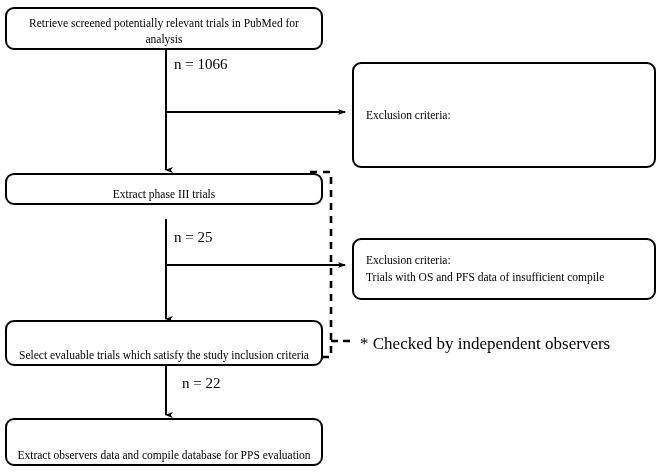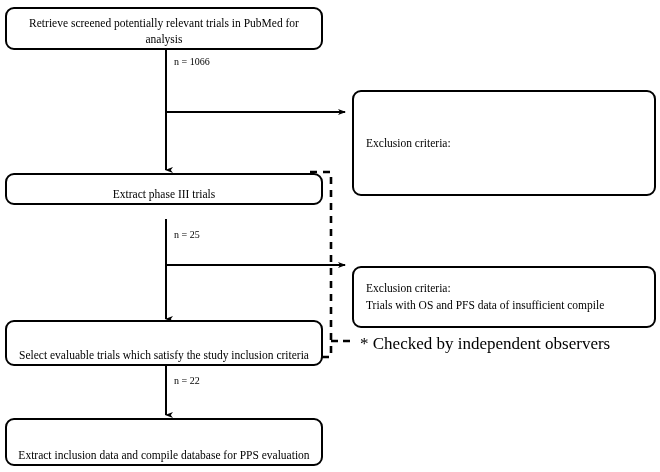--- a/index.html
+++ b/index.html
@@ -28,32 +28,31 @@
     line-height: 1.45;
   }
   .box.center {
     justify-content: center;
     text-align: center;
     align-items: flex-end;
   }
   .box.left {
     justify-content: flex-start;
     text-align: left;
-    margin-top: 28px;
   }
   .box .inner {
     padding: 0 10px;
     width: 100%;
   }
   .box.left .inner {
     padding: 0 12px;
   }
   .nlabel {
     position: absolute;
-    font-size: 10px;
+    font-size: 15px;
     line-height: 1;
     white-space: nowrap;
   }
   .note {
     position: absolute;
     font-size: 17px;
     line-height: 1;
     white-space: nowrap;
   }
   svg.connectors {
@@ -100,35 +99,35 @@
 
   <div class="box center" style="left:5px; top:173px; width:318px; height:32px;">
     <div class="inner">Extract phase III trials</div>
   </div>
 
   <div class="box center" style="left:5px; top:320px; width:318px; height:46px;">
     <div class="inner">Select evaluable trials which satisfy the study inclusion criteria</div>
   </div>
 
   <div class="box center" style="left:5px; top:418px; width:318px; height:48px;">
-    <div class="inner">Extract inclusion data and compile database for PPS evaluation</div>
+    <div class="inner">Extract observers data and compile database for PPS evaluation</div>
   </div>
 
   <div class="box left" style="left:352px; top:62px; width:304px; height:106px;">
     <div class="inner">
       <div>Exclusion criteria:</div>
     </div>
   </div>
 
   <div class="box left" style="left:352px; top:238px; width:304px; height:62px;">
     <div class="inner">
       <div>Exclusion criteria:</div>
       <div>Trials with OS and PFS data of insufficient compile</div>
     </div>
   </div>
 
   <div class="nlabel" style="left:174px; top:57px;">n = 1066</div>
   <div class="nlabel" style="left:174px; top:230px;">n = 25</div>
-  <div class="nlabel" style="left:174px; top:376px;">n = 22</div>
+  <div class="nlabel" style="left:182px; top:376px;">n = 22</div>
 
   <div class="note" style="left:360px; top:335px;">* Checked by independent observers</div>
 
 </div>
 
 </body></html>

